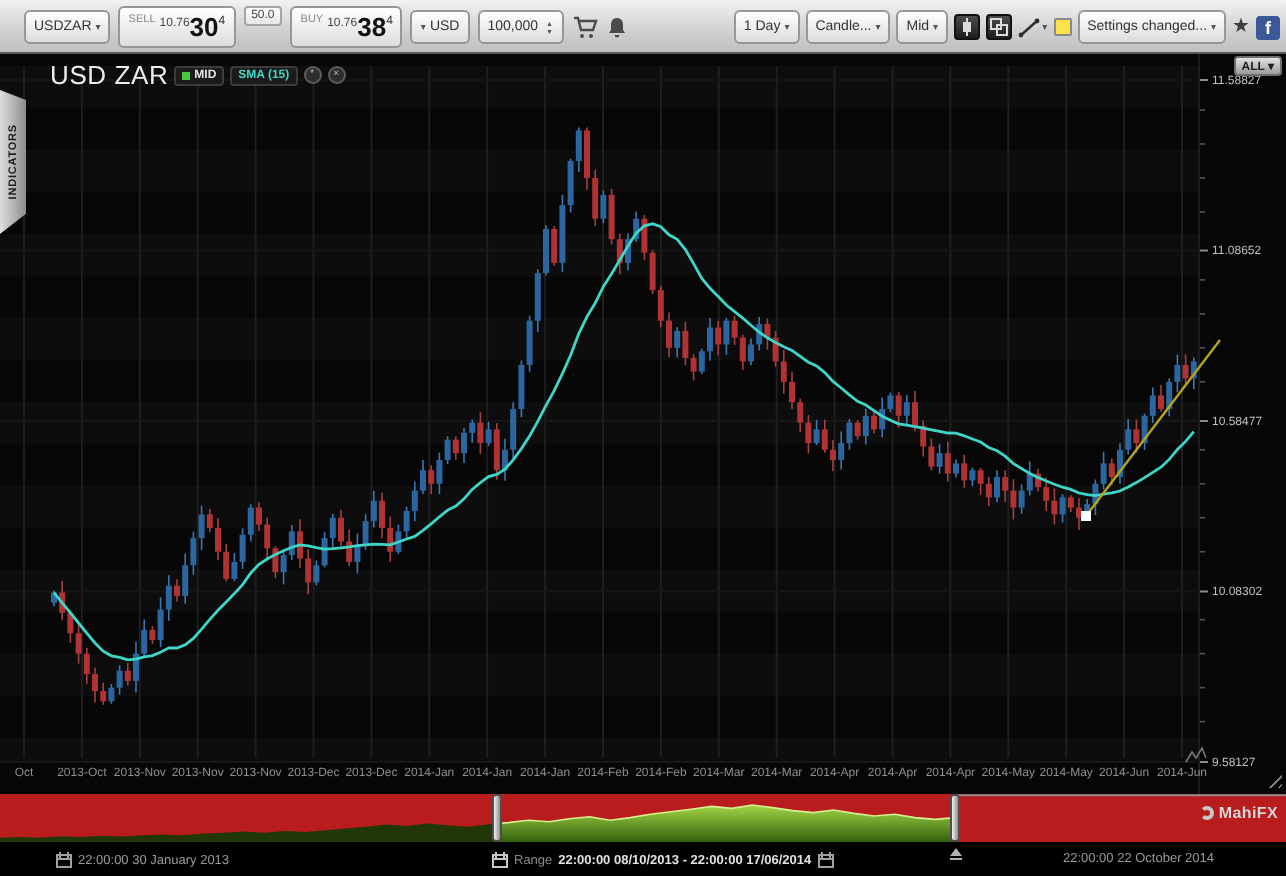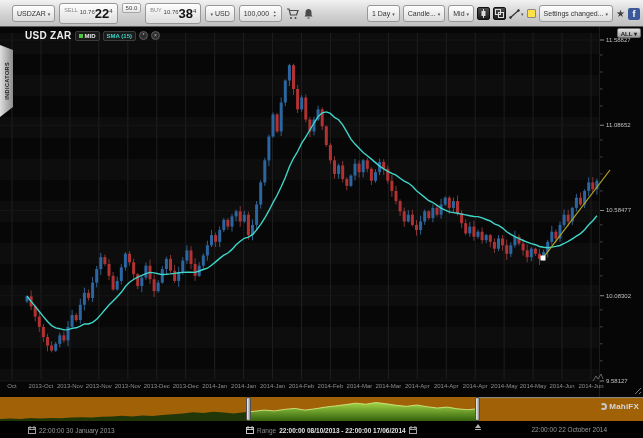--- a/index.html
+++ b/index.html
@@ -34,21 +34,21 @@
   .fb { width:12px; height:12px; background:#3b5998; border-radius:2px; color:#fff;
         font-size:9px; font-weight:bold; display:flex; align-items:center; justify-content:center; }
   .icon-btn { background:none; border:none; display:flex; align-items:center; }
 
   
   #chart-wrap { position:absolute; top:27px; left:0; width:643px; height:370px; background:#060606; }
   .bands { position:absolute; left:0; top:6px; width:599px; height:348px;
            background:repeating-linear-gradient(180deg,#0d0d0d 0 21px,#070707 21px 42px); }
   #main-svg { position:absolute; left:0; top:0; }
   #chart-header { position:absolute; left:25px; top:3px; display:flex; gap:3px; align-items:center; z-index:3; }
-  .ctitle { font-size:10px; font-weight:bold; color:#ededed; letter-spacing:0.3px; }
+  .ctitle { font-size:13px; font-weight:normal; color:#ededed; letter-spacing:0.3px; }
   .pill { background:#1b1b1b; border:1px solid #3c3c3c; border-radius:2px; height:10px;
           display:inline-flex; align-items:center; gap:2px; padding:0 3px; font-size:6px; }
   .mid-sq { width:4px; height:4px; background:#49c63c; display:inline-block; }
   .mid-txt { color:#e8e8e8; font-weight:bold; }
   .sma-txt { color:#3fd6c9; font-weight:bold; }
   .circ { width:9px; height:9px; border-radius:50%; background:#2e2e2e; border:1px solid #5c5c5c;
           color:#bdbdbd; font-size:5px; line-height:5px; display:flex; align-items:center; justify-content:center; }
   .indicators-tab { position:absolute; left:0; top:18px; width:13px; height:72px; z-index:3;
                     background:linear-gradient(90deg,#dedede,#8d8d8d);
                     border-radius:0 2px 2px 0;
@@ -57,21 +57,21 @@
   .indicators-tab span { writing-mode:vertical-rl; transform:rotate(180deg);
                          font-size:5.5px; font-weight:bold; color:#1d1d1d; letter-spacing:0.4px; }
   .all-btn { position:absolute; top:1px; right:2px; height:10px; padding:0 3px; z-index:3;
              background:linear-gradient(#e4e4e4,#9b9b9b); border:1px solid #6f6f6f; border-radius:2px;
              font-size:6px; font-weight:bold; color:#1f1f1f; display:flex; align-items:center; }
   .resize-grip { position:absolute; right:2px; top:358px; width:9px; height:9px;
                  background:repeating-linear-gradient(135deg,transparent 0 2px,#7a7a7a 2px 3px);
                  clip-path:polygon(100% 0,100% 100%,0 100%); }
 
   
-  #navigator { position:absolute; top:397px; left:0; width:643px; height:24px; background:#a16207; }
+  #navigator { position:absolute; top:397px; left:0; width:643px; height:24px; background:#b91c1c; }
   #nav-svg { position:absolute; left:0; top:0; }
   .handle { position:absolute; top:0; width:5px; height:24px;
             background:linear-gradient(90deg,#f2f2f2,#8e8e8e); border:1px solid #4f4f4f; border-radius:2px; }
   .brand { position:absolute; right:4px; top:5px; display:flex; align-items:center; gap:2px; }
   .logo-circle { width:7px; height:7px; border:2px solid #c9c9c9; border-left-color:transparent; border-radius:50%; }
   .brand-name { font-size:8px; font-weight:bold; color:#d6d6d6; letter-spacing:0.2px; }
 
   
   #statusbar { position:absolute; top:421px; left:0; width:643px; height:17px; background:#000;
                font-size:6.5px; color:#9a9a9a; }
@@ -93,21 +93,21 @@
   <div id="toolbar">
     <div class="tb-left">
       <div class="tb-btn">
         <span>USDZAR</span>
         <span class="caret">▾</span>
       </div>
       <div class="tb-btn trade">
         <span class="tlabel">SELL</span>
         <span class="pgroup">
           <span class="psmall">10.76</span>
-          <span class="pbig">22</span>
+          <span class="pbig">30</span>
           <span class="psup">4</span>
         </span>
       </div>
       <div class="spread">50.0</div>
       <div class="tb-btn trade">
         <span class="tlabel">BUY</span>
         <span class="pgroup">
           <span class="psmall">10.76</span>
           <span class="pbig">38</span>
           <span class="psup">4</span>

